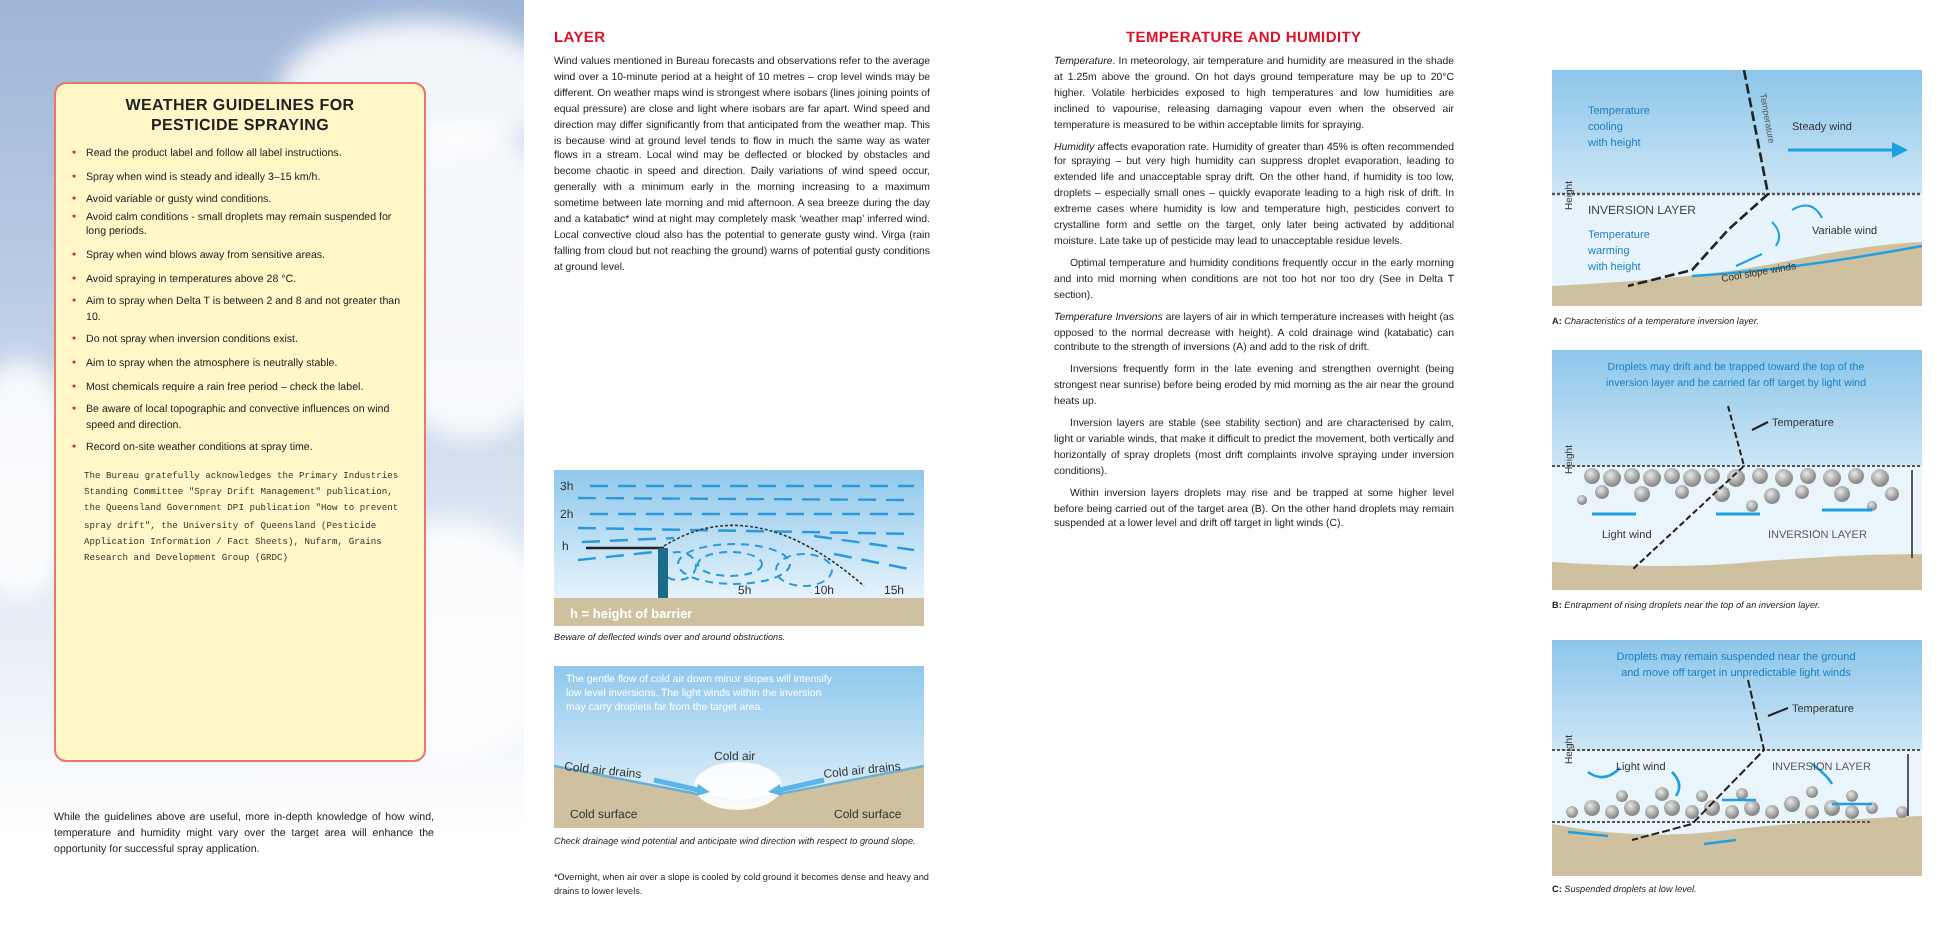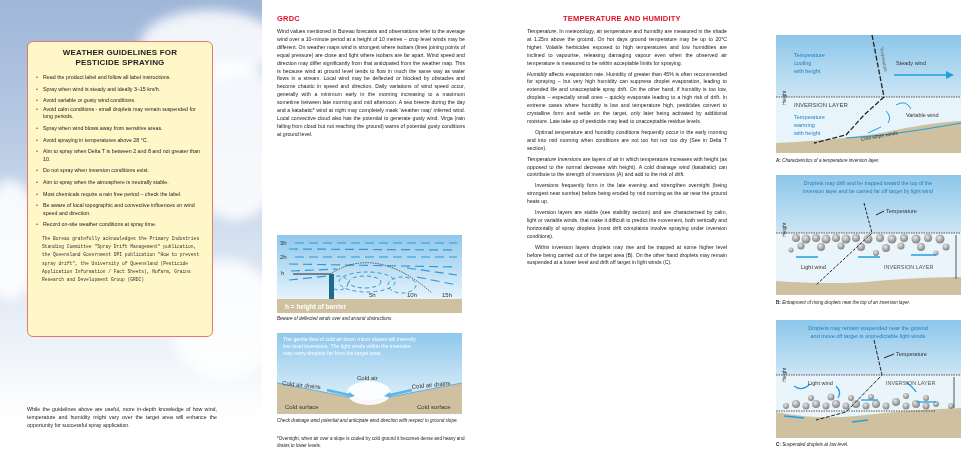--- a/index.html
+++ b/index.html
@@ -1,20 +1,20 @@
 <!DOCTYPE html>
 <html><head>
 <meta charset="utf-8">
 <style>
   html, body { margin:0; padding:0; }
   body { width:979px; height:465px; position:relative; overflow:hidden; background:#ffffff; font-family:"Liberation Sans", sans-serif; color:#222; }
   .sky { position:absolute; left:0; top:0; width:262px; height:465px;
     background: linear-gradient(180deg, #9fb6d9 0%, #b9cbe4 30%, #d9e4f1 55%, #eef3f9 75%, #ffffff 90%); }
   .cloud { position:absolute; border-radius:50%; background:rgba(255,255,255,0.85); filter:blur(6px); }
-  .box { position:absolute; left:27px; top:41px; width:186px; height:296px; background:#fff7c8; border:1.5px solid #e47a6f; border-radius:6px; box-sizing:border-box; padding:6px 8px 0 8px; }
+  .box { position:absolute; left:27px; top:41px; width:186px; height:340px; background:#fff7c8; border:1.5px solid #e47a6f; border-radius:6px; box-sizing:border-box; padding:6px 8px 0 8px; }
   .box h2 { margin:0 0 6px 0; text-align:center; font-size:8px; line-height:10px; font-weight:bold; color:#222; letter-spacing:0.2px; }
   .box ul { list-style:none; margin:0; padding:0; }
   .box li { position:relative; font-size:5.3px; line-height:7.6px; padding-left:7px; margin-bottom:4px; color:#222; }
   .box li::before { content:"•"; position:absolute; left:0; top:0; color:#e0323c; font-size:6px; }
   .ack { font-family:"Liberation Mono", monospace; font-size:4.6px; line-height:8.2px; color:#333; margin:6px 0 0 6px; }
   .intro { position:absolute; left:27px; top:405px; width:190px; font-size:5.3px; line-height:8px; text-align:justify; color:#222; }
 
   .col { position:absolute; font-size:5.2px; line-height:7.9px; text-align:justify; color:#222; }
   .col p { margin:0 0 3px 0; }
   .col p.ind { text-indent:8px; }
@@ -53,21 +53,21 @@
     <li>Aim to spray when the atmosphere is neutrally stable.</li>
     <li>Most chemicals require a rain free period – check the label.</li>
     <li>Be aware of local topographic and convective influences on wind speed and direction.</li>
     <li>Record on-site weather conditions at spray time.</li>
   </ul>
   <div class="ack">The Bureau gratefully acknowledges the Primary Industries Standing Committee "Spray Drift Management" publication, the Queensland Government DPI publication "How to prevent spray drift", the University of Queensland (Pesticide Application Information / Fact Sheets), Nufarm, Grains Research and Development Group (GRDC)</div>
 </div>
 
 <div class="intro">While the guidelines above are useful, more in-depth knowledge of how wind, temperature and humidity might vary over the target area will enhance the opportunity for successful spray application.</div>
 
-<div class="sect-title" style="left:277px;top:14px;">GRDC</div>
+<div class="sect-title" style="left:277px;top:14px;">LAYER</div>
 <div class="col" style="left:277px;top:28px;width:188px;">Wind values mentioned in Bureau forecasts and observations refer to the average wind over a 10-minute period at a height of 10 metres – crop level winds may be different. On weather maps wind is strongest where isobars (lines joining points of equal pressure) are close and light where isobars are far apart. Wind speed and direction may differ significantly from that anticipated from the weather map. This is because wind at ground level tends to flow in much the same way as water flows in a stream. Local wind may be deflected or blocked by obstacles and become chaotic in speed and direction. Daily variations of wind speed occur, generally with a minimum early in the morning increasing to a maximum sometime between late morning and mid afternoon. A sea breeze during the day and a katabatic* wind at night may completely mask ‘weather map’ inferred wind. Local convective cloud also has the potential to generate gusty wind. Virga (rain falling from cloud but not reaching the ground) warns of potential gusty conditions at ground level.</div>
 
 <div class="fig" style="left:277px;top:235px;width:185px;height:78px;">
   <svg width="185" height="78" viewBox="0 0 185 78">
     <defs>
       <linearGradient id="skyg1" x1="0" y1="0" x2="0" y2="1">
         <stop offset="0" stop-color="#8fc8ec"></stop>
           <stop offset="1" stop-color="#e6f3fb"></stop>
       </linearGradient>
     </defs>

